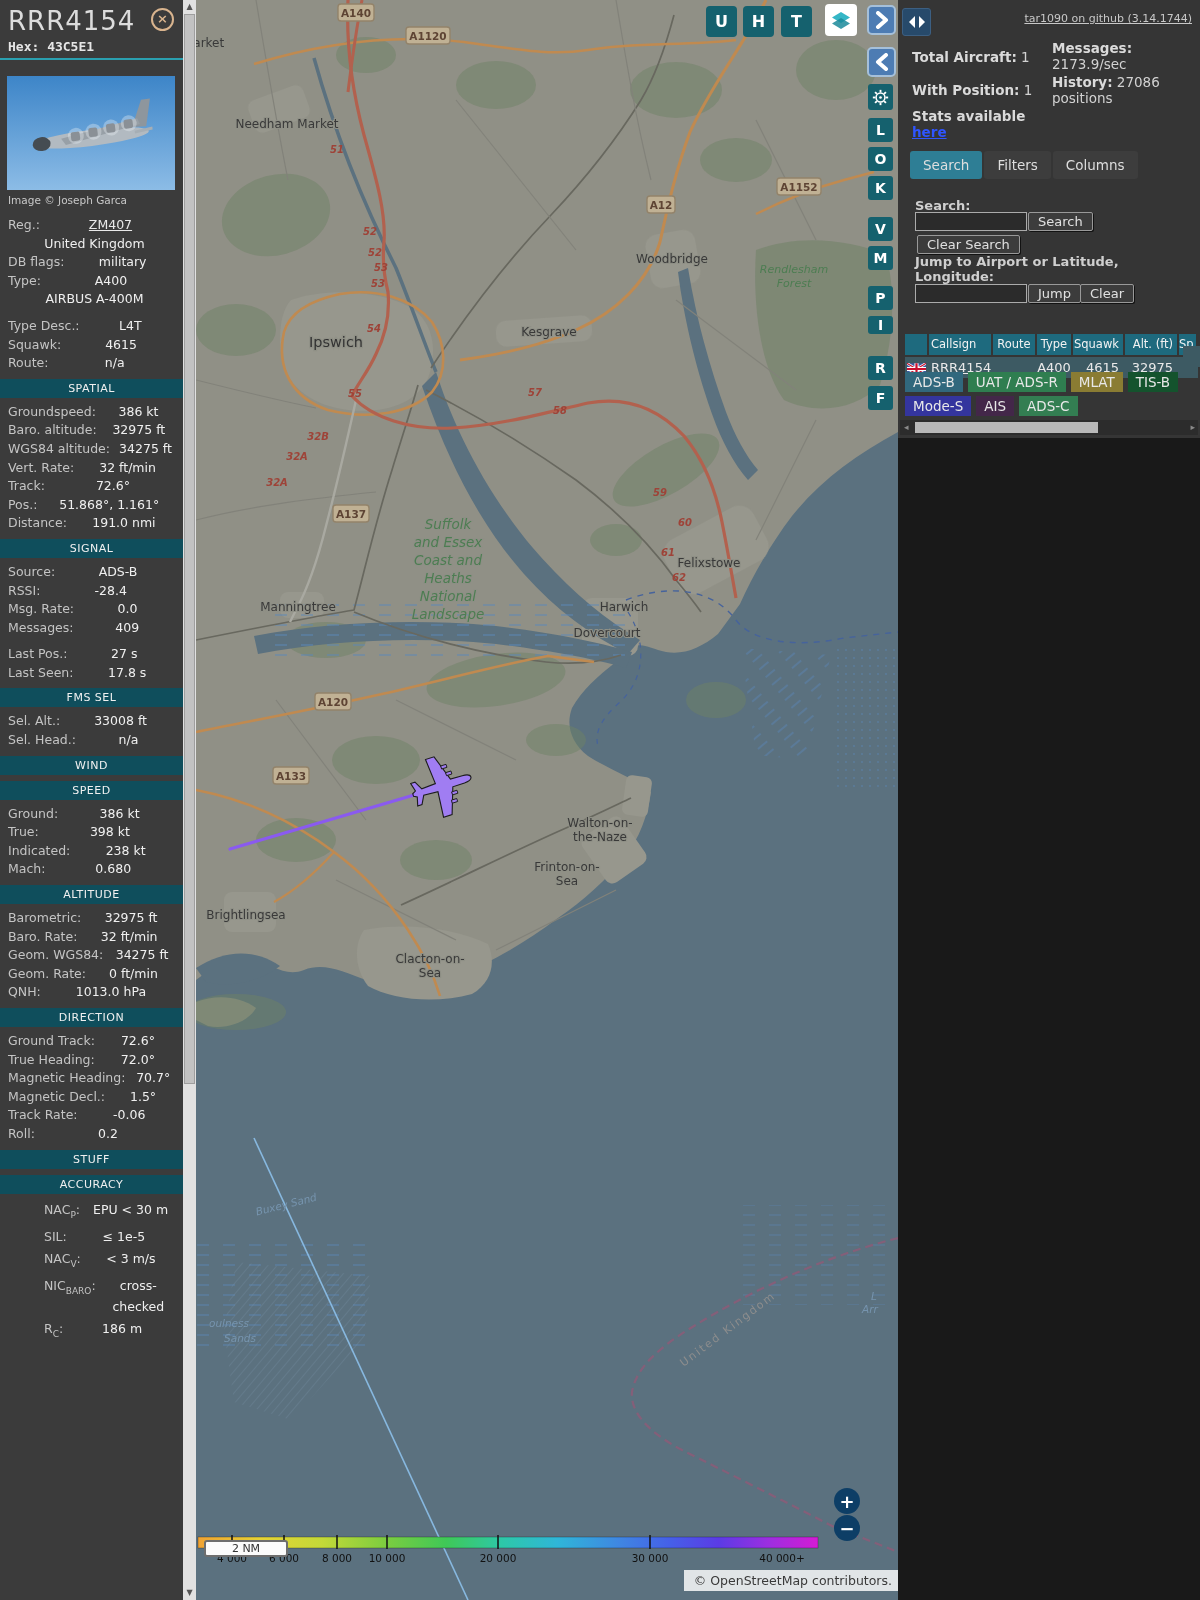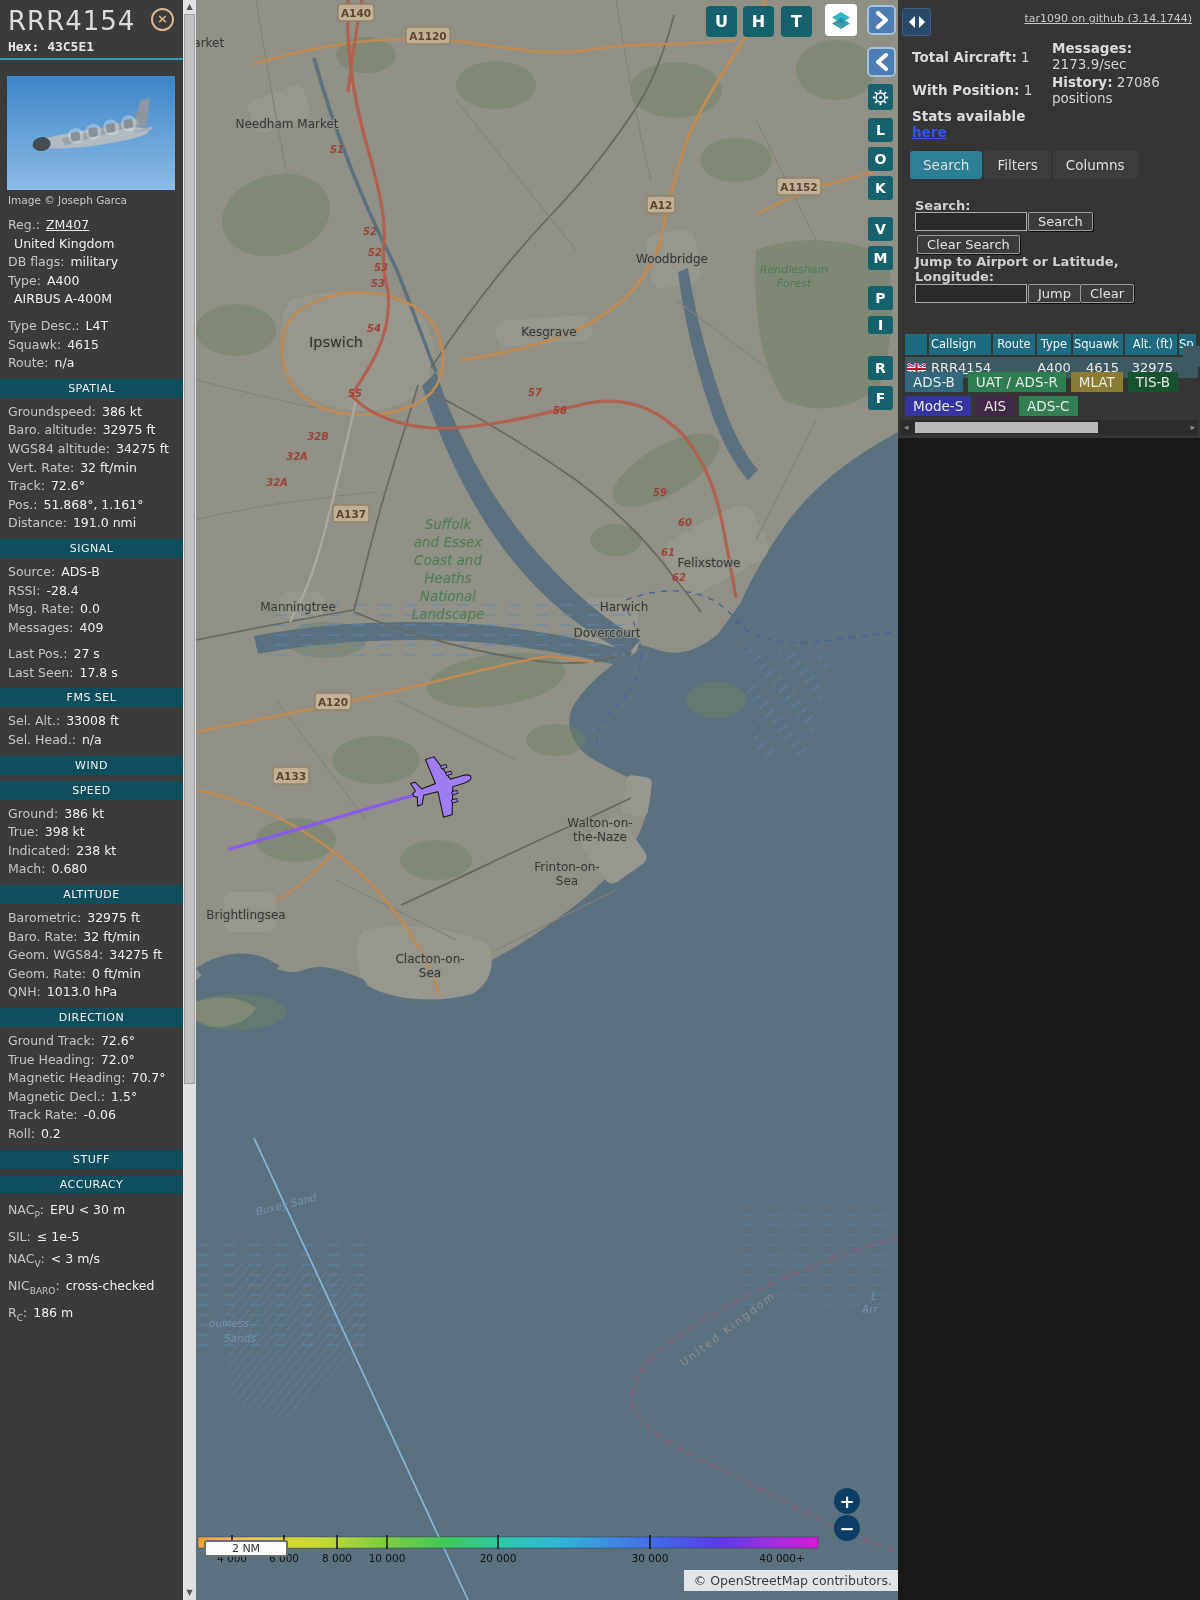--- a/index.html
+++ b/index.html
@@ -9,23 +9,23 @@
   #lp-head{position:relative;padding:6px 8px 4px 8px;border-bottom:2px solid #2aa0b0;}
   #lp-title{font-size:26px;color:#dcdcdc;letter-spacing:1px;}
   #lp-hex{font-family:"DejaVu Sans Mono","Liberation Mono",monospace;font-weight:bold;font-size:13px;color:#e6e6e6;margin-top:3px;}
   #lp-close{position:absolute;right:9px;top:8px;width:19px;height:19px;border:2px solid #d9b48e;border-radius:50%;color:#d9b48e;font-size:13px;line-height:18px;text-align:center;font-weight:bold;cursor:pointer;}
   #lp-photo{margin:16px 7px 2px 7px;width:168px;height:114px;overflow:hidden;}
   #lp-credit{font-size:10.5px;color:#c8c8c8;padding:2px 8px 0 8px;}
   #lp-blocks{margin-top:10px;}
   .sec{background:#0f4e5c;color:#f0f0f0;text-align:center;font-size:11px;letter-spacing:.5px;padding:3px 0;margin:6px 0 5px 0;}
   .row{display:flex;justify-content:space-between;padding:1px 8px;font-size:12.5px;line-height:16.6px;}
   .row .lbl{color:#c4c4c4;white-space:nowrap;}
-  .row .val{color:#efefef;text-align:left;flex:1;margin-left:6px;}
+  .row .val{color:#efefef;text-align:center;flex:1;margin-left:6px;}
   .row .val a, .vlink{color:#e9e9e9;text-decoration:underline;}
-  .tall .row{line-height:20.5px;}
+  .tall .row{line-height:20.5px;padding-left:44px;}
   .gap{height:8px;}
   .wide{padding:1px 8px;font-size:12.5px;line-height:17px;color:#e6e6e6;}
   sub{font-size:9px;}
   #lp-footer{margin-top:16px;padding:0 8px;text-align:center;font-size:12.5px;line-height:1.45;color:#cfcfcf;}
   
   #left-scroll{position:absolute;left:183px;top:0;width:13px;height:1600px;background:#e1e1e1;}
   #left-scroll .arrow{position:absolute;left:0;width:13px;text-align:center;font-size:8px;color:#555;}
   #ls-thumb{position:absolute;left:1px;top:14px;width:11px;height:1070px;background:#c2c2c2;border:1px solid #9e9e9e;box-sizing:border-box;}
   
   #map{position:absolute;left:196px;top:0;width:702px;height:1600px;background:#5b717f;overflow:hidden;}

